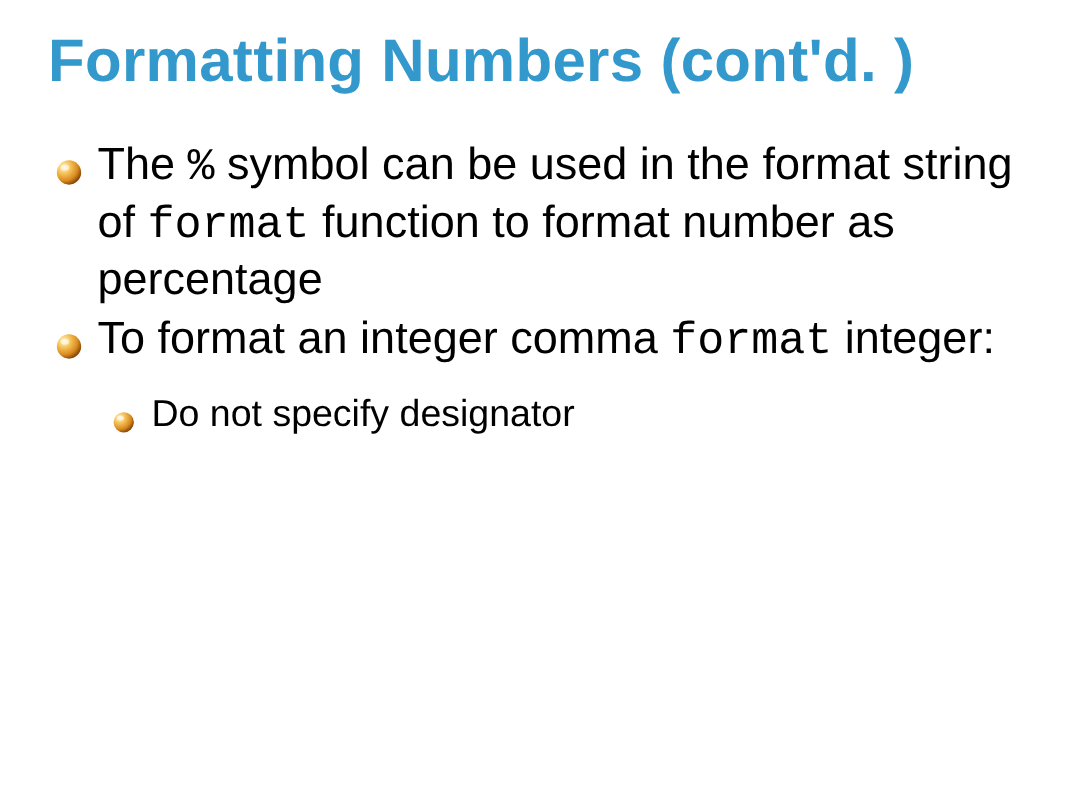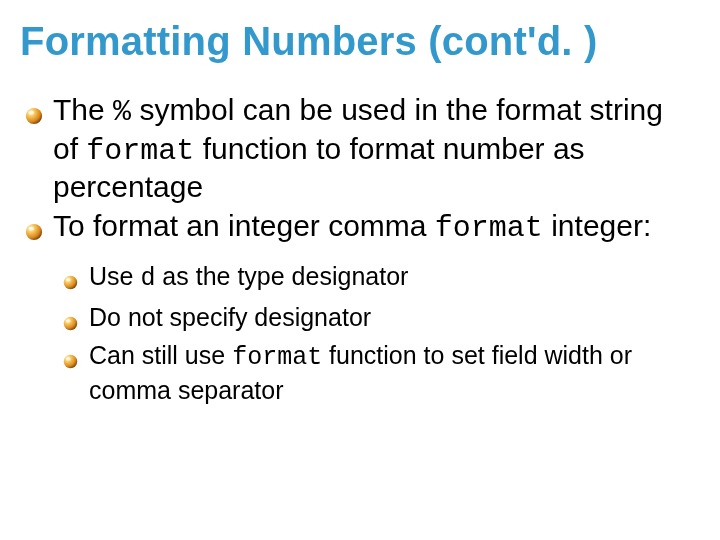--- a/index.html
+++ b/index.html
@@ -8,21 +8,21 @@
     width: 720px;
     height: 540px;
     background: #ffffff;
     font-family: Arial, Helvetica, sans-serif;
     overflow: hidden;
   }
   .slide {
     width: 720px;
     height: 539px;
     box-sizing: border-box;
-    padding: 18px 32px 20px 20px;
+    padding: 18px 32px 20px 32px;
     position: relative;
   }
   .title {
     color: #3399cc;
     font-size: 40px;
     font-weight: bold;
     line-height: 1.15;
     margin: 0 0 28px 0;
     letter-spacing: 0.2px;
   }
@@ -98,48 +98,30 @@
       <span class="bullet">
         <svg viewBox="0 0 20 20" width="100%" height="100%">
           <circle cx="10" cy="10" r="9" fill="url(#g1)"></circle>
           <ellipse cx="7" cy="6.5" rx="3.2" ry="2.2" fill="#ffffff" opacity="0.55"></ellipse>
         </svg>
       </span>
       <span>To format an integer comma </span><span class="code">format</span><span> integer:</span>
 
       <ul class="level2">
 
-        <li>
-          <span class="bullet">
-            <svg viewBox="0 0 20 20" width="100%" height="100%">
-              <circle cx="10" cy="10" r="9" fill="url(#g1)"></circle>
-              <ellipse cx="7" cy="6.5" rx="3.2" ry="2.2" fill="#ffffff" opacity="0.55"></ellipse>
-            </svg>
-          </span>
-          <span>Use </span><span class="code">d</span><span> as the type designator</span>
-        </li>
 
         <li>
           <span class="bullet">
             <svg viewBox="0 0 20 20" width="100%" height="100%">
               <circle cx="10" cy="10" r="9" fill="url(#g1)"></circle>
               <ellipse cx="7" cy="6.5" rx="3.2" ry="2.2" fill="#ffffff" opacity="0.55"></ellipse>
             </svg>
           </span>
           <span>Do not specify designator</span>
         </li>
 
-        <li>
-          <span class="bullet">
-            <svg viewBox="0 0 20 20" width="100%" height="100%">
-              <circle cx="10" cy="10" r="9" fill="url(#g1)"></circle>
-              <ellipse cx="7" cy="6.5" rx="3.2" ry="2.2" fill="#ffffff" opacity="0.55"></ellipse>
-            </svg>
-          </span>
-          <span>Can still use </span><span class="code">format</span><span> function to set field width or comma separator</span>
-        </li>
 
       </ul>
     </li>
 
   </ul>
 
 </div>
 
 </body></html>

